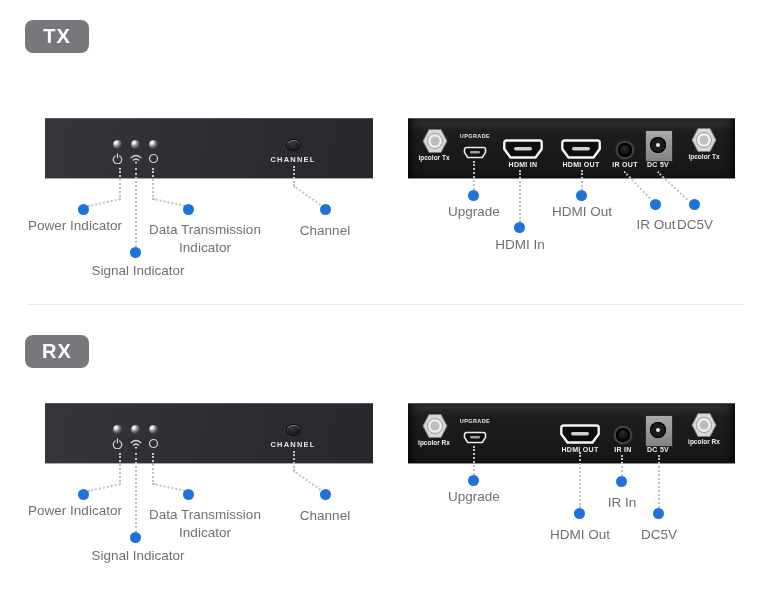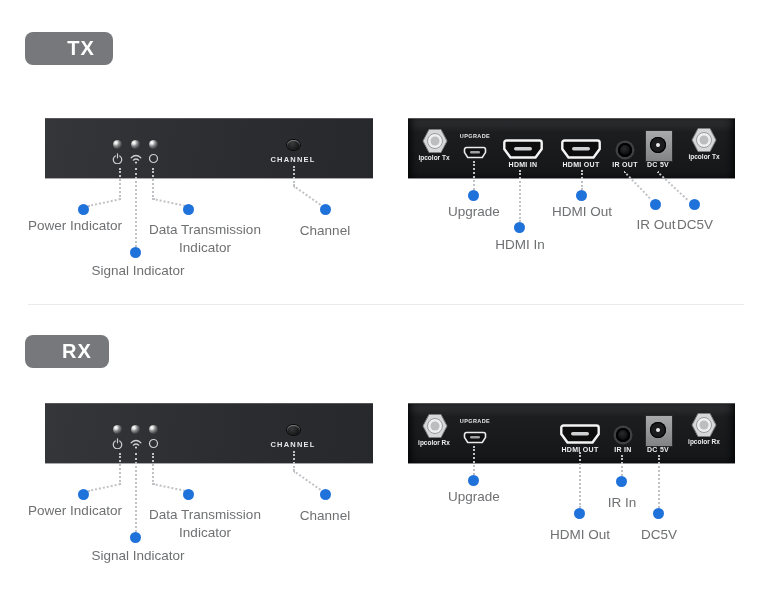--- a/index.html
+++ b/index.html
@@ -41,21 +41,21 @@
   .dline{position:absolute;height:0;border-top:2px dotted #c0c2c5;transform-origin:0 0;}
   .callout{position:absolute;font-size:13.5px;color:#6f7072;text-align:center;line-height:1.35;}
   .divider{position:absolute;left:28px;top:304px;width:716px;height:1px;background:#e9eaeb;}
   svg{display:block;}
 </style>
 </head>
 <body>
 
 <div class="stage">
 
-  <div class="badge" style="left:25px;top:32px;padding-left:24px;">TX</div>
+  <div class="badge" style="left:25px;top:20px;">TX</div>
 
   <div class="panel panel-front" style="left:45px;top:118px;">
     <div class="led" style="left:68px;top:21px;"></div>
     <div class="led" style="left:86px;top:21px;"></div>
     <div class="led" style="left:104px;top:21px;"></div>
     <div class="abs" style="left:67px;top:34px;">
       <svg width="11" height="11" viewBox="0 0 11 11">
           <path d="M3.3,3 a4.2,4.2 0 1 0 4.4,0" stroke="#cfd1d3" fill="none" stroke-width="1.2" stroke-linecap="round"></path>
           <line x1="5.5" y1="0.8" x2="5.5" y2="4.8" stroke="#cfd1d3" stroke-width="1.2" stroke-linecap="round"></line>
         </svg>
@@ -151,21 +151,21 @@
   <div class="callout" style="left:144px;top:221px;width:122px;">Data Transmission Indicator</div>
   <div class="callout" style="left:285px;top:222px;width:80px;">Channel</div>
   <div class="callout" style="left:439px;top:203px;width:70px;">Upgrade</div>
   <div class="callout" style="left:485px;top:236px;width:70px;">HDMI In</div>
   <div class="callout" style="left:542px;top:203px;width:80px;">HDMI Out</div>
   <div class="callout" style="left:626px;top:216px;width:60px;">IR Out</div>
   <div class="callout" style="left:665px;top:216px;width:60px;">DC5V</div>
 
   <div class="divider"></div>
 
-  <div class="badge" style="left:25px;top:335px;padding-left:20px;">RX</div>
+  <div class="badge" style="left:25px;top:335px;">RX</div>
 
   <div class="panel panel-front" style="left:45px;top:403px;">
     <div class="led" style="left:68px;top:21px;"></div>
     <div class="led" style="left:86px;top:21px;"></div>
     <div class="led" style="left:104px;top:21px;"></div>
     <div class="abs" style="left:67px;top:34px;">
       <svg width="11" height="11" viewBox="0 0 11 11">
           <path d="M3.3,3 a4.2,4.2 0 1 0 4.4,0" stroke="#cfd1d3" fill="none" stroke-width="1.2" stroke-linecap="round"></path>
           <line x1="5.5" y1="0.8" x2="5.5" y2="4.8" stroke="#cfd1d3" stroke-width="1.2" stroke-linecap="round"></line>
         </svg>

